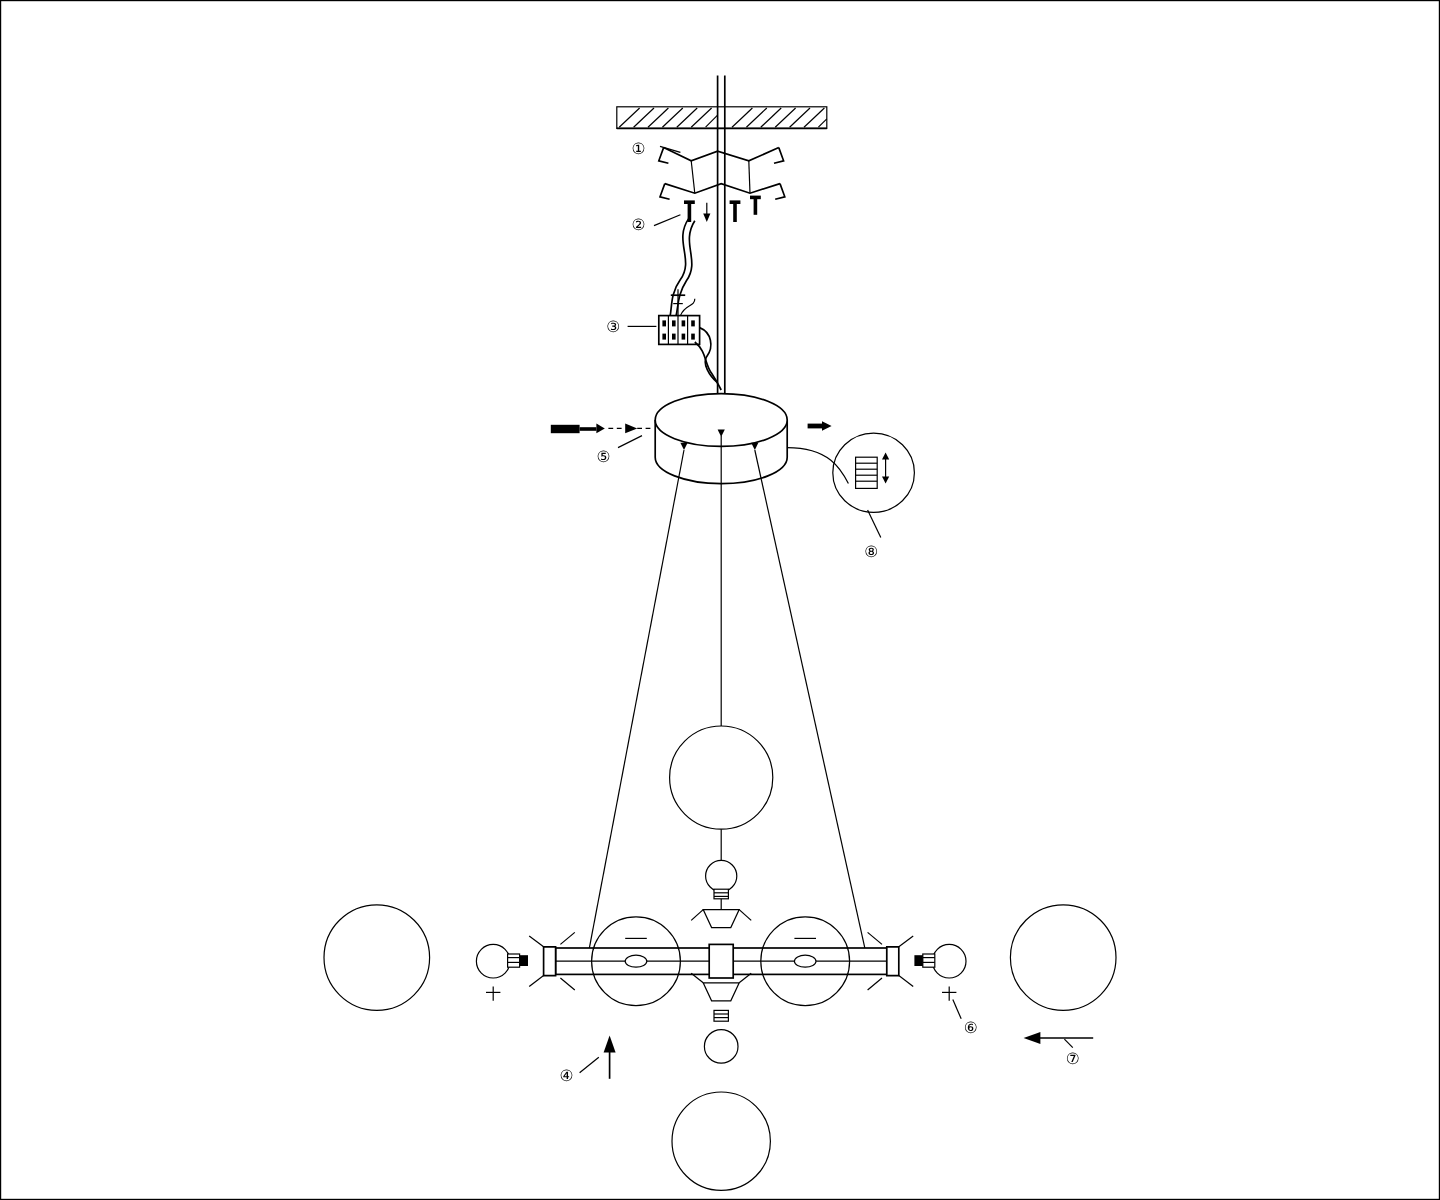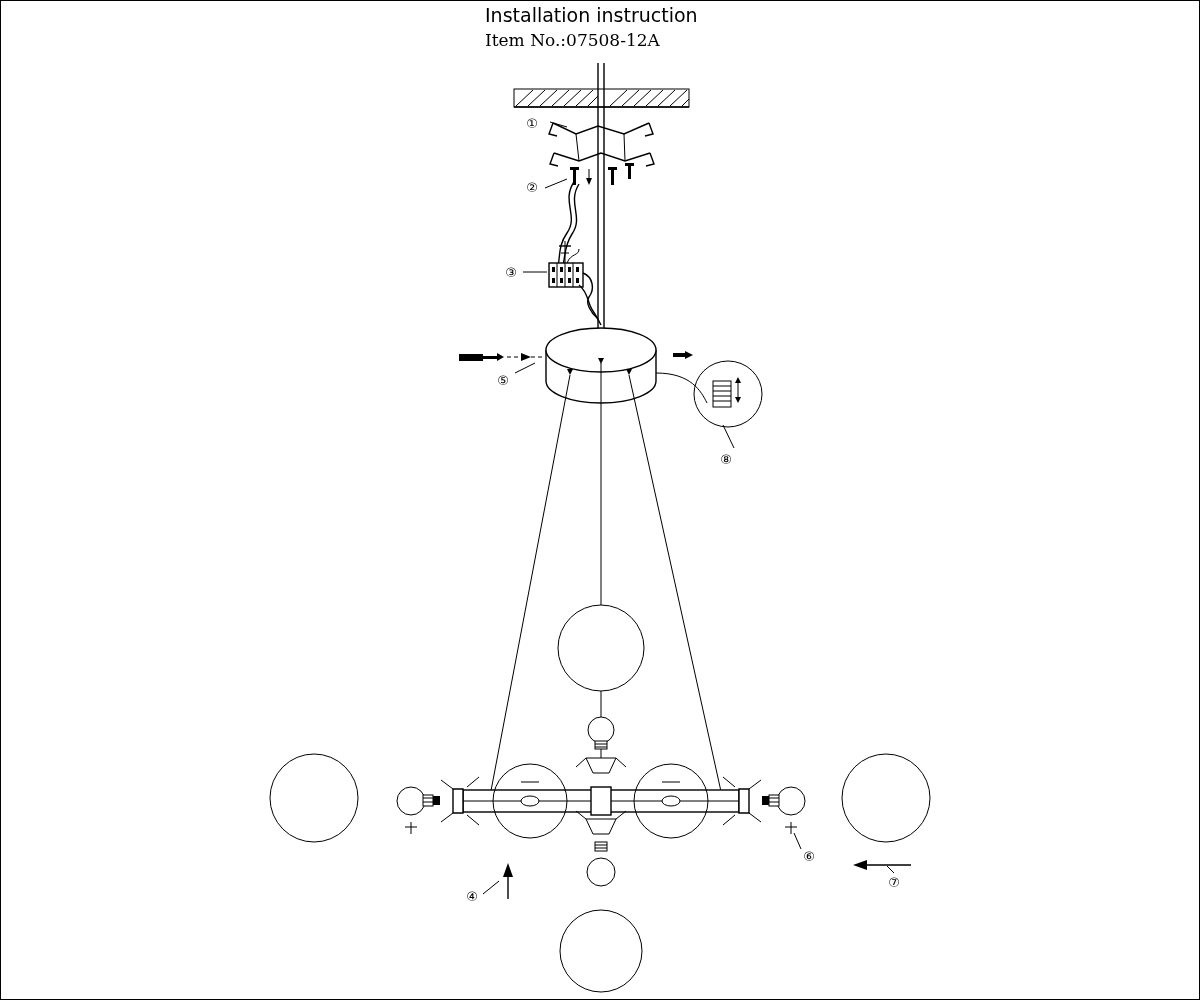--- a/index.html
+++ b/index.html
@@ -56,24 +56,20 @@
     font-family: "DejaVu Sans", sans-serif;
     font-size: 13px;
     fill: #000;
   }
 </style>
 </head>
 <body>
 
 <div id="sheet">
 
-  <div class="title-block">
-    <div class="title-line-1">Installation instruction</div>
-    <div class="title-line-2">Item No.:07508-12A</div>
-  </div>
 
   <svg class="dwg" viewBox="0 0 1200 1000">
 
     <g>
       <rect x="513" y="88" width="175" height="18" class="ln thin" fill="none"></rect>
       <g class="ln thin">
         <line x1="515" y1="105" x2="532" y2="89"></line>
         <line x1="527" y1="105" x2="544" y2="89"></line>
         <line x1="539" y1="105" x2="556" y2="89"></line>
         <line x1="551" y1="105" x2="568" y2="89"></line>

